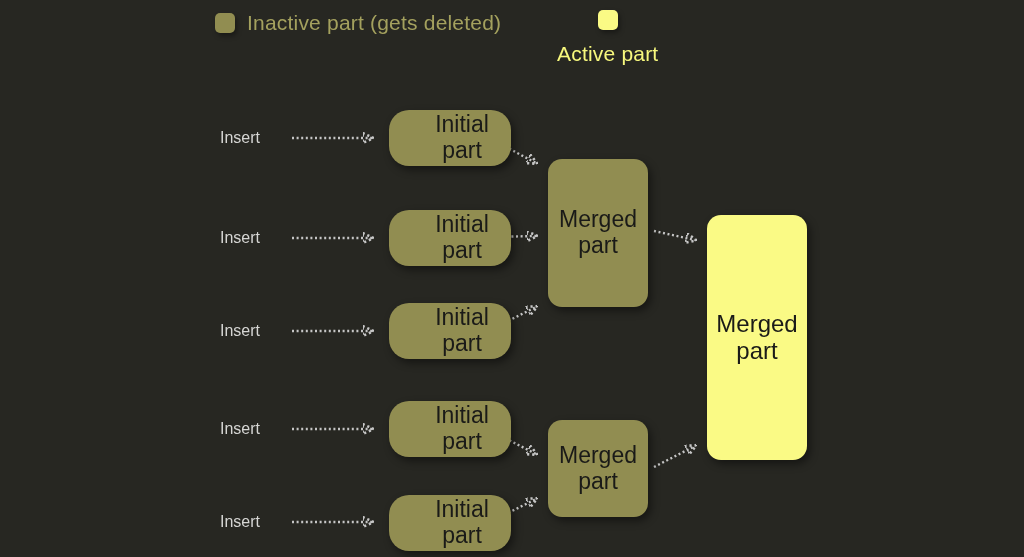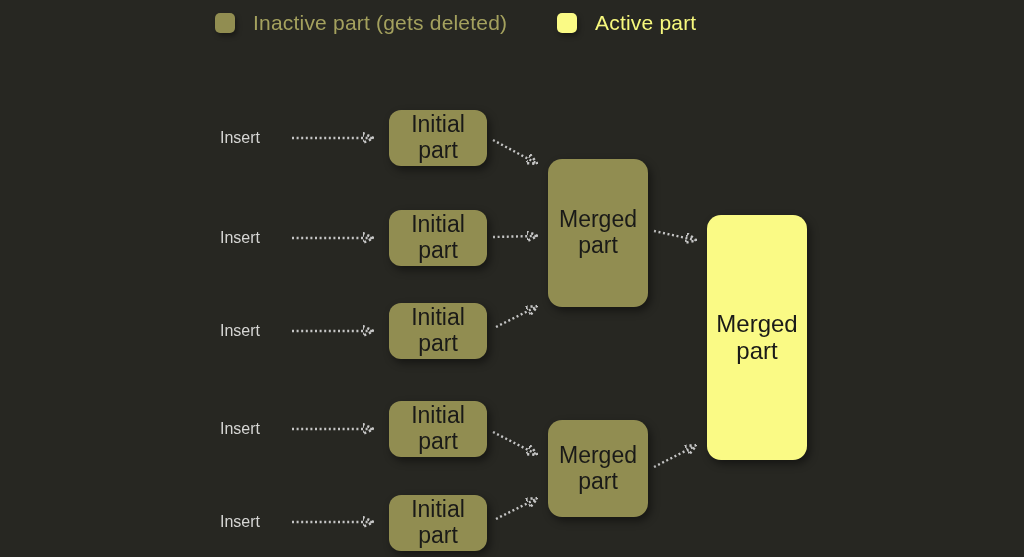--- a/index.html
+++ b/index.html
@@ -15,21 +15,21 @@
     background: var(--background, #272722);
     font-family: "Liberation Sans", "DejaVu Sans", sans-serif;
   }
 
   
   .legend-item {
     position: absolute;
     top: 10px;
     display: flex;
     align-items: center;
-    gap: 18px;
+    gap: 12px;
     height: 26px;
   }
   .swatch {
     width: 20px;
     height: 20px;
     border-radius: 5px;
     flex: 0 0 auto;
     box-shadow: 2px 3px 5px rgba(0,0,0,0.35);
   }
   .swatch.inactive { background: var(--inactive, #918d51); }
@@ -63,22 +63,23 @@
     text-align: center;
     font-size: 23px;
     line-height: 1.12;
     color: var(--box-text, #1a1a18);
     box-shadow: 3px 4px 8px rgba(0,0,0,0.45);
   }
   .box.initial {
     left: 389px;
     width: 98px;
     height: 56px;
-    border-radius: 12px;
+    border-radius: 20px;
     background: var(--inactive, #918d51);
+    padding-left: 24px;
   }
   .box.merged-inactive {
     left: 548px;
     width: 100px;
     border-radius: 14px;
     background: var(--inactive, #918d51);
   }
   .box.merged-active {
     left: 707px;
     top: 215px;
@@ -106,21 +107,21 @@
 </style>
 </head>
 <body>
 
 <div class="stage">
 
   <div class="legend-item" style="left:215px;">
     <span class="swatch inactive"></span>
     <span class="legend-label inactive-text">Inactive part (gets deleted)</span>
   </div>
-  <div class="legend-item" style="left:557px;">
+  <div class="legend-item" style="left:557px;flex-direction:column;">
     <span class="swatch active"></span>
     <span class="legend-label active-text">Active part</span>
   </div>
 
   <svg class="arrows" viewBox="0 0 1024 557" aria-hidden="true">
     <defs>
       <marker id="ah" viewBox="0 0 10 10" refX="8.5" refY="5" markerWidth="4.6" markerHeight="4.6" orient="auto-start-reverse">
         <path d="M0,0.5 L10,5 L0,9.5 z" fill="#bdbdbd" stroke="none"></path>
       </marker>
     </defs>

